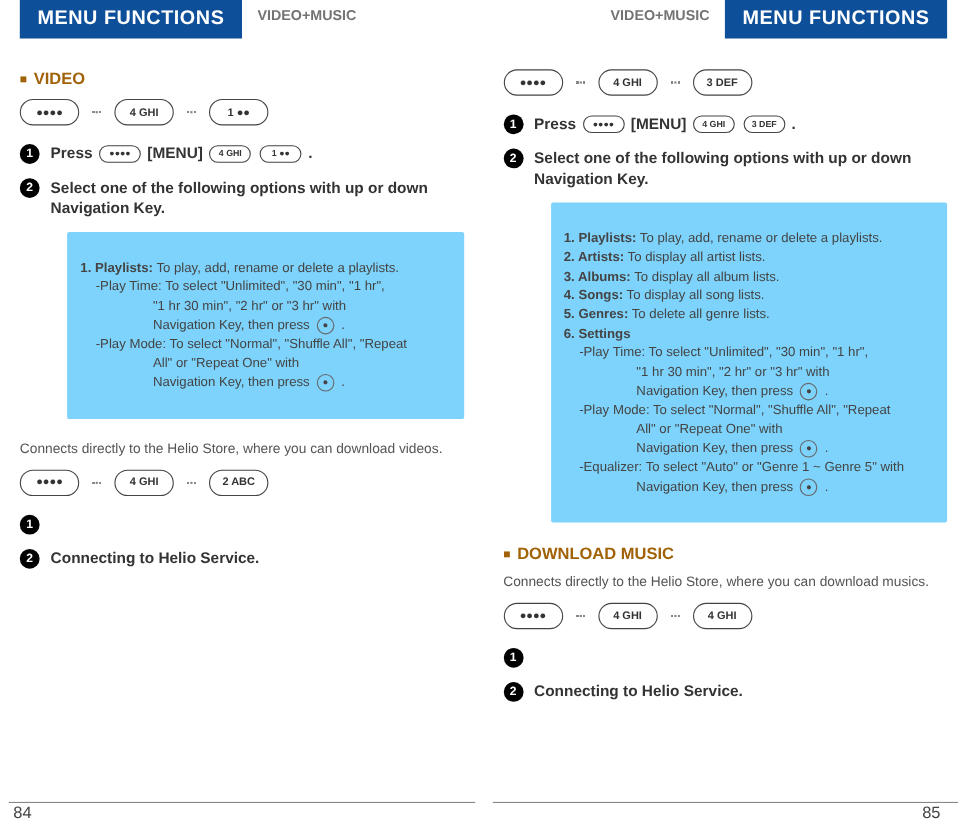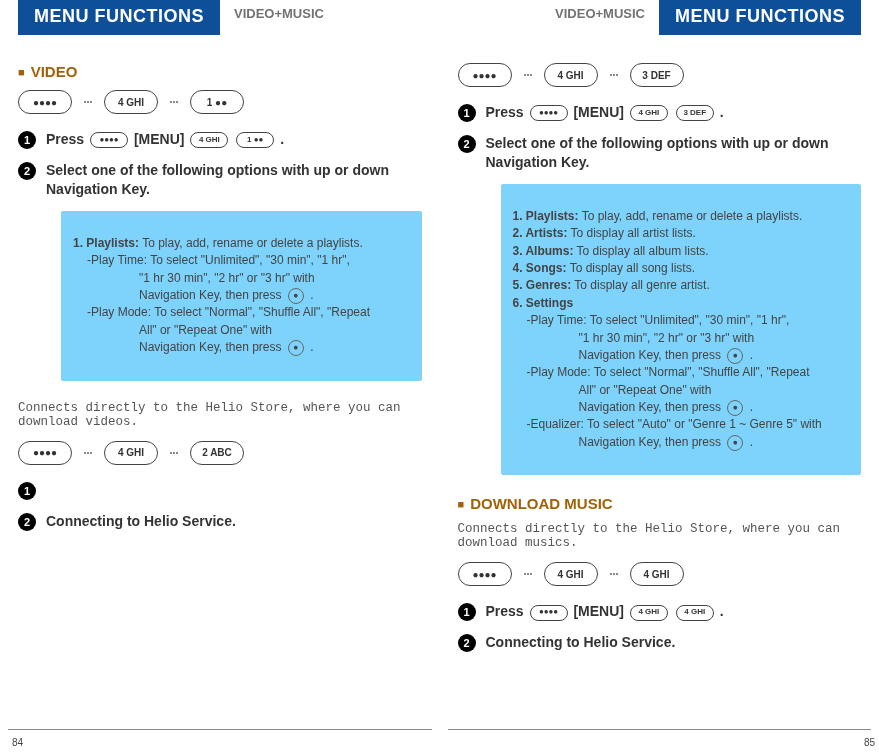--- a/index.html
+++ b/index.html
@@ -54,21 +54,20 @@
     }
     .section-title::before {
       content: "■";
       margin-right: 6px;
       font-size: 11px;
     }
     .subtext {
       color: #555;
       margin-bottom: 12px;
       font-size: 12.5px;
-      font-family: Liberation Mono, monospace;
     }
     .key-sequence {
       display: flex;
       align-items: center;
       gap: 12px;
       margin-bottom: 16px;
     }
     .key-box {
       display: inline-flex;
       align-items: center;
@@ -147,25 +146,25 @@
       border-radius: 50%;
       align-items: center;
       justify-content: center;
       font-size: 8px;
       vertical-align: middle;
       margin: 0 3px;
     }
     .footer {
       position: absolute;
       bottom: 6px;
-      font-size: 10px;
+      font-size: 15px;
       color: #444;
     }
     .footer.left { left: 12px; }
-    .footer.right { right: 4px; }
+    .footer.right { right: 24px; }
     .divider {
       position: absolute;
       left: 8px;
       right: 8px;
       bottom: 24px;
       border-top: 1px solid #888;
     }
   </style>
 </head>
 <body>
@@ -268,21 +267,21 @@
     <div class="step">
       <span class="step-num">2</span>
       <span class="step-text">Select one of the following options with up or down Navigation Key.</span>
     </div>
 
     <div class="option-box">
       <div><span class="bold">1. Playlists:</span><span> To play, add, rename or delete a playlists.</span></div>
       <div><span class="bold">2. Artists:</span><span> To display all artist lists.</span></div>
       <div><span class="bold">3. Albums:</span><span> To display all album lists.</span></div>
       <div><span class="bold">4. Songs:</span><span> To display all song lists.</span></div>
-      <div><span class="bold">5. Genres:</span><span> To display all genre artist.</span></div>
+      <div><span class="bold">5. Genres:</span><span> To delete all genre lists.</span></div>
       <div><span class="bold">6. Settings</span></div>
       <div class="sub"><span>-Play Time:</span><span> To select "Unlimited", "30 min", "1 hr",</span></div>
       <div class="subsub"><span>"1 hr 30 min", "2 hr" or "3 hr" with</span></div>
       <div class="subsub"><span>Navigation Key, then press </span><span class="ok-icon">⏺</span> .</div>
       <div class="sub"><span>-Play Mode:</span><span> To select "Normal", "Shuffle All", "Repeat</span></div>
       <div class="subsub"><span>All" or "Repeat One" with</span></div>
       <div class="subsub"><span>Navigation Key, then press </span><span class="ok-icon">⏺</span> .</div>
       <div class="sub"><span>-Equalizer:</span><span> To select "Auto" or "Genre 1 ~ Genre 5" with</span></div>
       <div class="subsub"><span>Navigation Key, then press </span><span class="ok-icon">⏺</span> .</div>
     </div>
@@ -293,28 +292,20 @@
     <div class="key-sequence">
       <span class="key-box">●●●●</span>
       <span class="dash"></span>
       <span class="key-box">4 GHI</span>
       <span class="dash"></span>
       <span class="key-box">4 GHI</span>
     </div>
 
     <div class="step">
       <span class="step-num">1</span>
-      <span class="step-text">
-        <span>Press</span>
-        <span class="inline-key">●●●●</span>
-        <span>[MENU]</span>
-        <span class="inline-key">4 GHI</span>
-        <span class="inline-key">4 GHI</span>
-        <span>.</span>
-      </span>
     </div>
 
     <div class="step">
       <span class="step-num">2</span>
       <span class="step-text">Connecting to Helio Service.</span>
     </div>
 
     <div class="divider"></div>
     <div class="footer right">85</div>
   </div>

